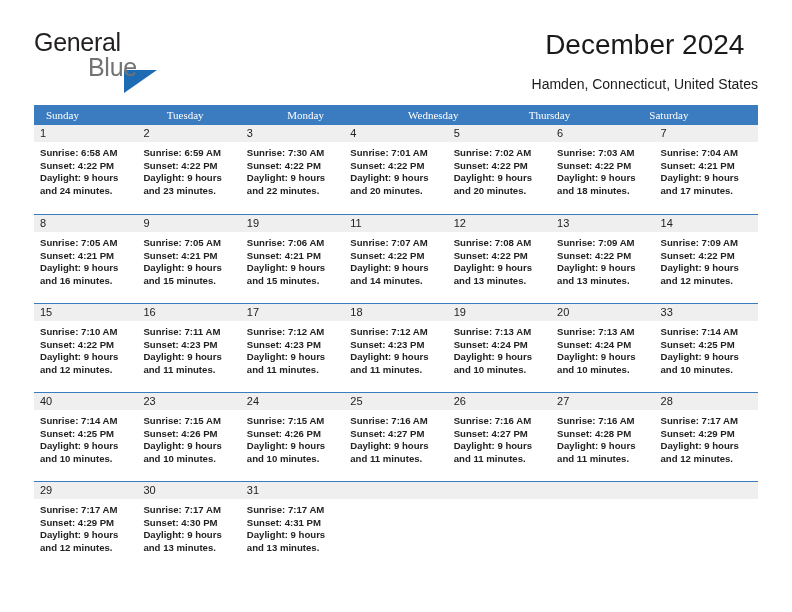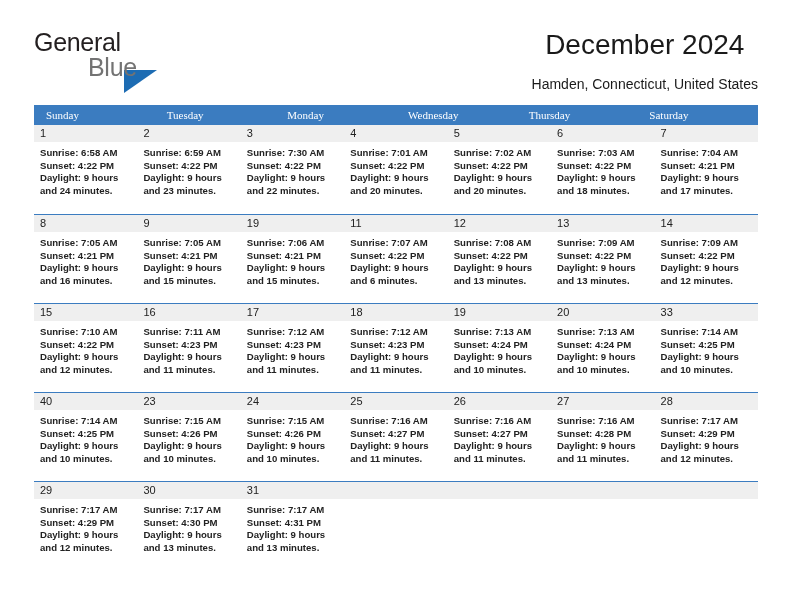--- a/index.html
+++ b/index.html
@@ -291,21 +291,21 @@
         </div>
       </div>
       <div class="day">
         <div class="day-num-band">
             <div class="day-num">11</div>
           </div>
         <div class="day-info">
           <div>Sunrise: 7:07 AM</div>
           <div>Sunset: 4:22 PM</div>
           <div>Daylight: 9 hours</div>
-          <div>and 6 minutes.</div>
+          <div>and 14 minutes.</div>
         </div>
       </div>
       <div class="day">
         <div class="day-num-band">
             <div class="day-num">12</div>
           </div>
         <div class="day-info">
           <div>Sunrise: 7:08 AM</div>
           <div>Sunset: 4:22 PM</div>
           <div>Daylight: 9 hours</div>

